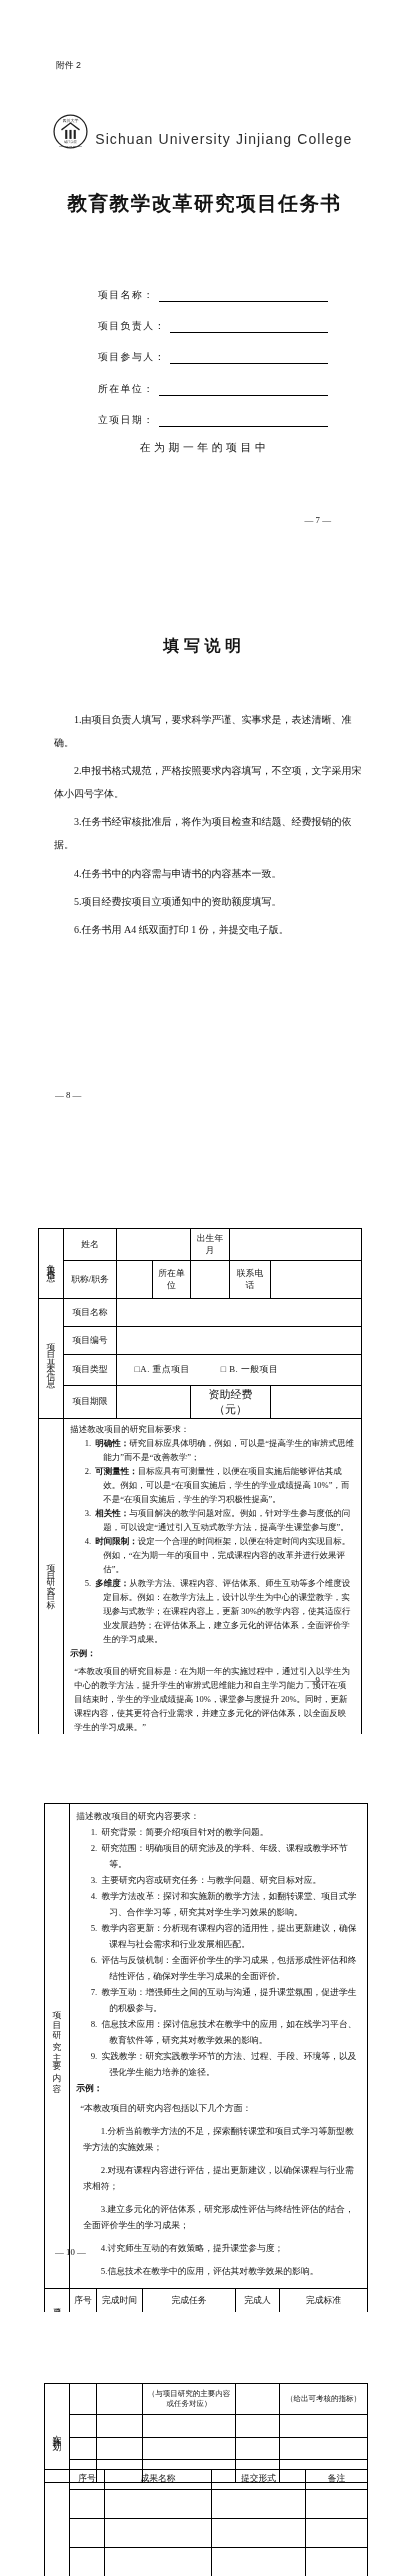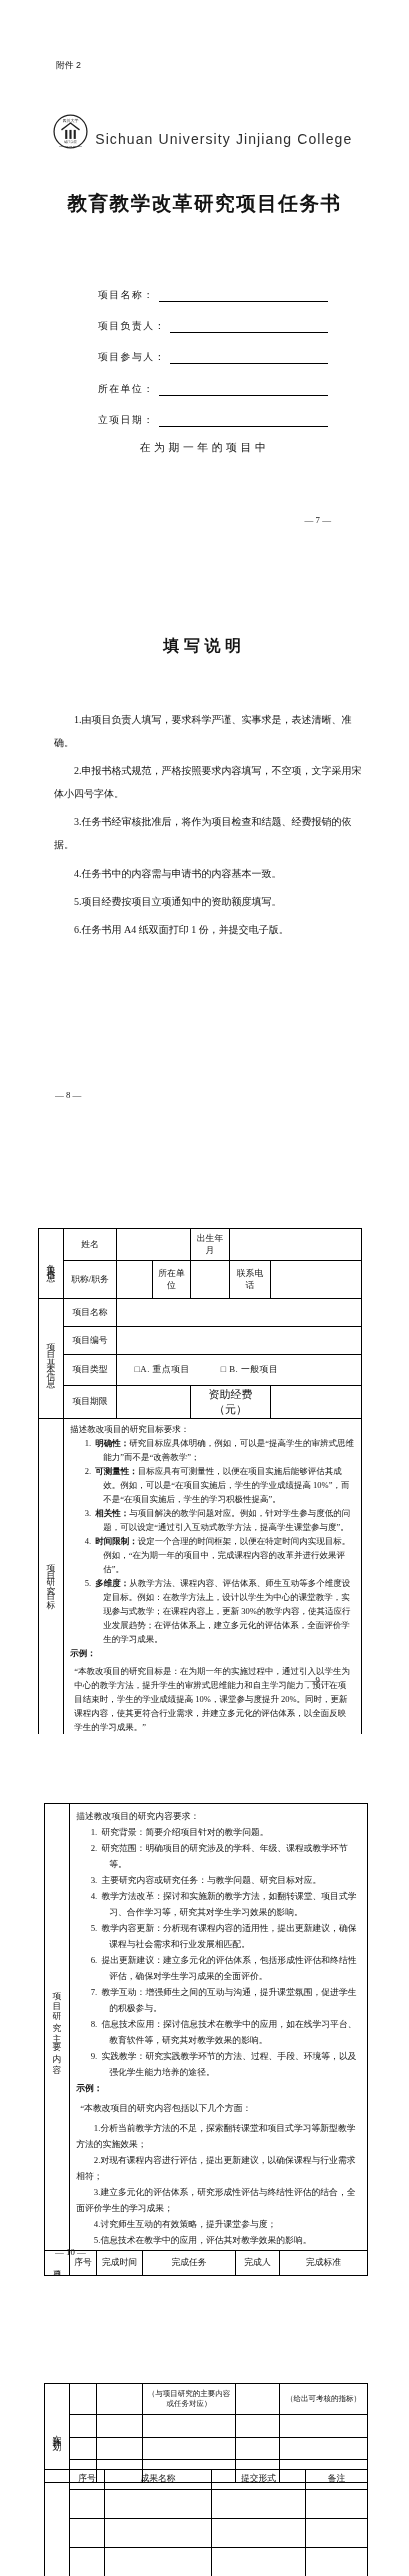--- a/index.html
+++ b/index.html
@@ -55,21 +55,21 @@
   .types span{display:inline-block;margin:0 14.4px;letter-spacing:0.5px;}
   .hint{font-size:7.5px;line-height:10.3px;padding:1px 2.1px;}
 
   .bigcell{font-size:8.5px;line-height:14px;text-align:left;vertical-align:top;padding:3.1px 5.2px 2.1px 6.2px;}
   .bigcell4{font-size:8.8px;line-height:16px;text-align:left;vertical-align:top;padding:4.1px 5.2px 2.1px 6.2px;}
   .num-item{margin-left:33px;text-indent:-18.5px;}
   .num-item .n{margin-right:4.1px;}
   .num-item b{font-family:"Liberation Sans",sans-serif;}
   .ex-label{font-weight:700;font-family:"Liberation Sans",sans-serif;}
   .ex{margin:4px;}
-  .ex-item{margin:0;text-indent:2em;}
+  .ex-item{margin:7px;text-indent:2em;}
 
   .notecell{font-size:8.2px;line-height:13.4px;text-align:left;vertical-align:top;padding:2.6px 4.1px 2.1px 5.2px;}
 </style>
 </head>
 <body>
 
 <div class="page" id="p1">
   <div class="abs attachment">附件 2</div>
 
   <div class="abs logo-row">
@@ -212,21 +212,21 @@
     <tbody>
         <tr class="h768">
       <td class="vlabel ls20"><span>项目研究主要内容</span></td>
       <td colspan="5" class="bigcell4">
         <div>描述教改项目的研究内容要求：</div>
         <div class="num-item"><span class="n">1.</span><span>研究背景：简要介绍项目针对的教学问题。</span></div>
         <div class="num-item"><span class="n">2.</span><span>研究范围：明确项目的研究涉及的学科、年级、课程或教学环节等。</span></div>
         <div class="num-item"><span class="n">3.</span><span>主要研究内容或研究任务：与教学问题、研究目标对应。</span></div>
         <div class="num-item"><span class="n">4.</span><span>教学方法改革：探讨和实施新的教学方法，如翻转课堂、项目式学习、合作学习等，研究其对学生学习效果的影响。</span></div>
         <div class="num-item"><span class="n">5.</span><span>教学内容更新：分析现有课程内容的适用性，提出更新建议，确保课程与社会需求和行业发展相匹配。</span></div>
-        <div class="num-item"><span class="n">6.</span><span>提出更新建议：建立多元化的评估体系，包括形成性评估和终结性评估，确保对学生学习成果的全面评价。</span></div>
+        <div class="num-item"><span class="n">6.</span><span>评估与反馈机制：全面评价学生的学习成果，包括形成性评估和终结性评估，确保对学生学习成果的全面评价。</span></div>
         <div class="num-item"><span class="n">7.</span><span>教学互动：增强师生之间的互动与沟通，提升课堂氛围，促进学生的积极参与。</span></div>
         <div class="num-item"><span class="n">8.</span><span>信息技术应用：探讨信息技术在教学中的应用，如在线学习平台、教育软件等，研究其对教学效果的影响。</span></div>
         <div class="num-item"><span class="n">9.</span><span>实践教学：研究实践教学环节的方法、过程、手段、环境等，以及强化学生能力培养的途径。</span></div>
         <div class="ex-label">示例：</div>
         <p class="ex">“本教改项目的研究内容包括以下几个方面：</p>
         <p class="ex-item">1.分析当前教学方法的不足，探索翻转课堂和项目式学习等新型教学方法的实施效果；</p>
         <p class="ex-item">2.对现有课程内容进行评估，提出更新建议，以确保课程与行业需求相符；</p>
         <p class="ex-item">3.建立多元化的评估体系，研究形成性评估与终结性评估的结合，全面评价学生的学习成果；</p>
         <p class="ex-item">4.讨究师生互动的有效策略，提升课堂参与度；</p>
         <p class="ex-item">5.信息技术在教学中的应用，评估其对教学效果的影响。</p>

